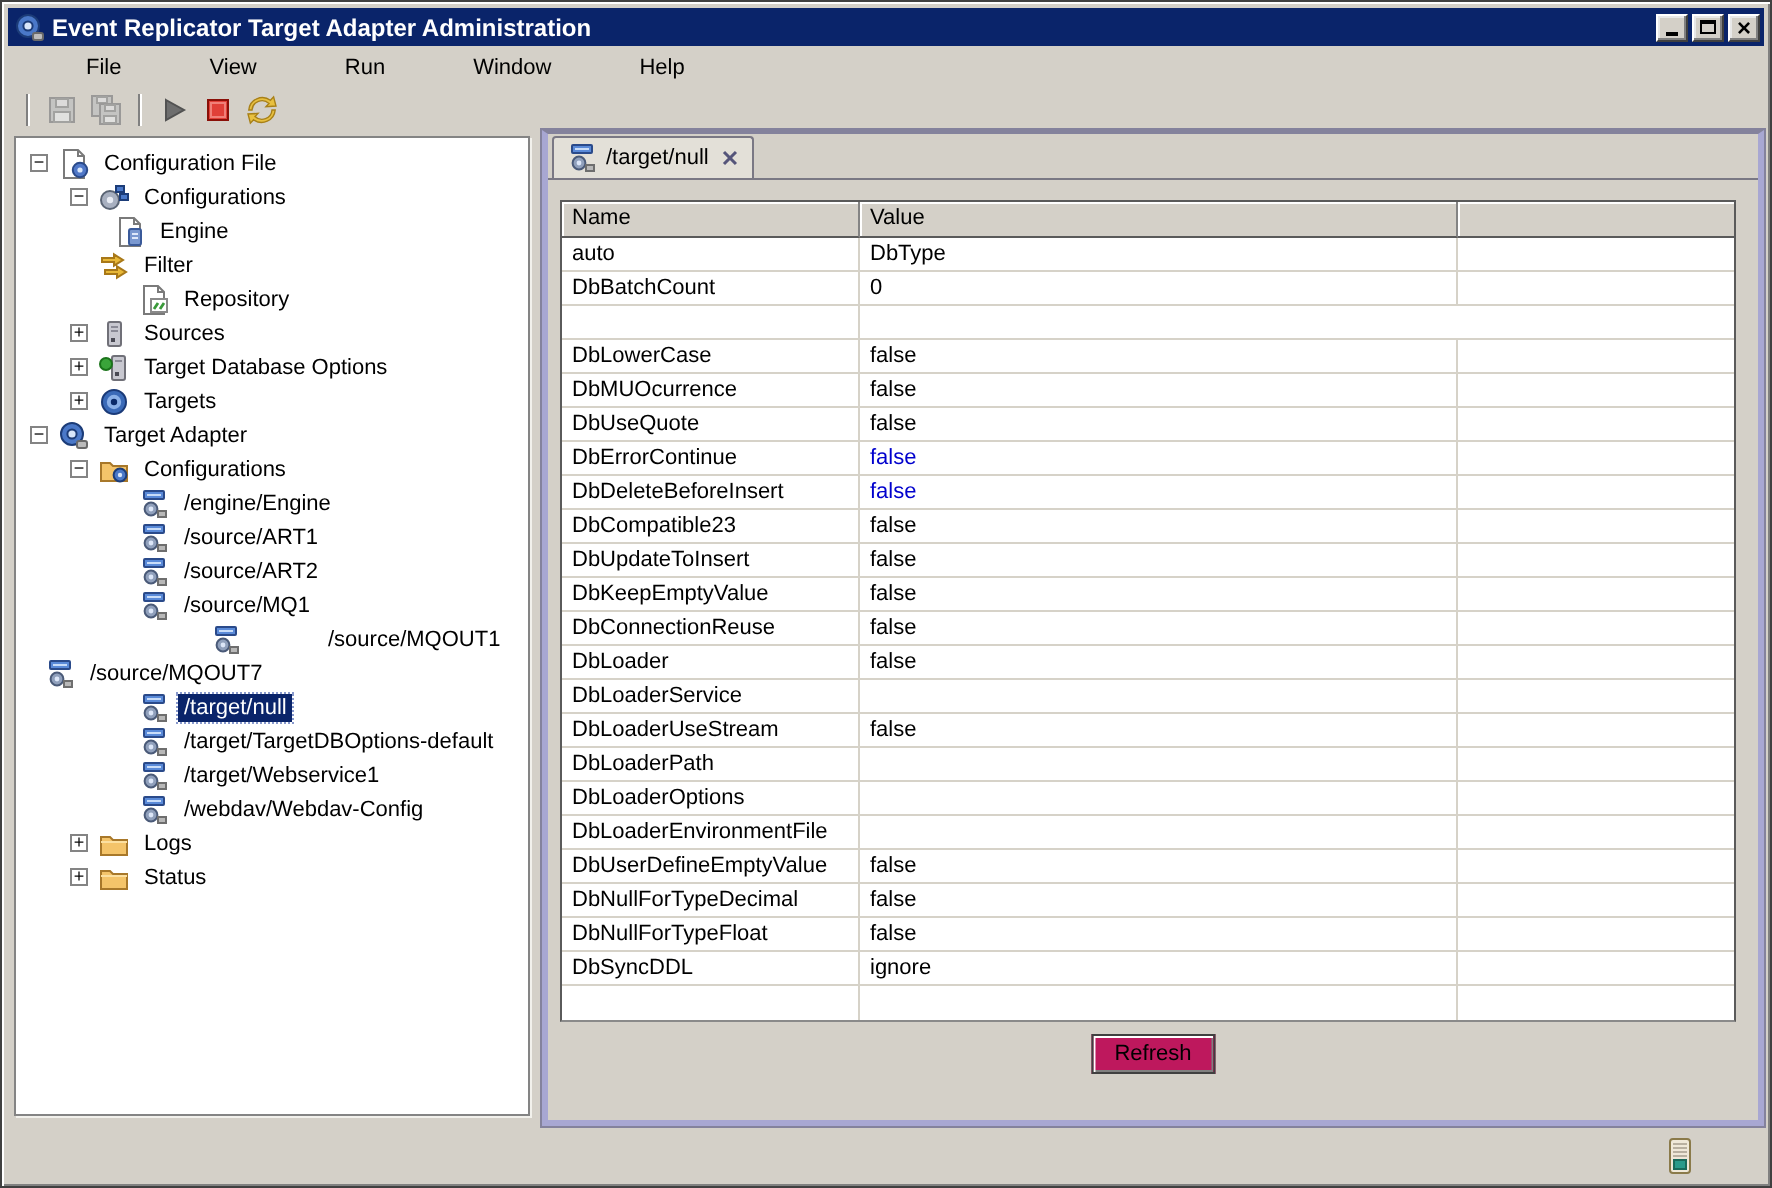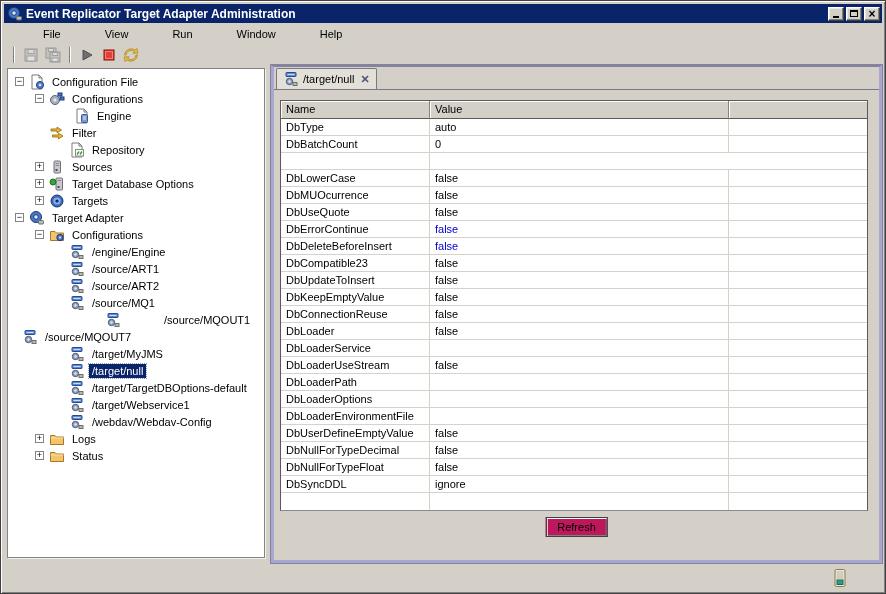--- a/index.html
+++ b/index.html
@@ -220,21 +220,21 @@
         <span class="tw-icon">
           <svg width="16" height="16" viewBox="0 0 16 16" xmlns="http://www.w3.org/2000/svg">
             <circle cx="6" cy="9" r="4.5" fill="#a8b0c0" stroke="#5a6474"></circle>
             <circle cx="6" cy="9" r="1.6" fill="#e8ecf4"></circle>
             <rect x="9" y="2" width="4" height="3" fill="#4a78c8" stroke="#1c3c78"></rect>
             <rect x="11" y="6" width="4" height="3" fill="#4a78c8" stroke="#1c3c78"></rect>
           </svg>
         </span>
         <span class="tw-label">Configurations</span>
       </div>
-      <div class="tree-row" style="padding-left: 52px;">
+      <div class="tree-row" style="padding-left: 35px;">
         <span class="tw-spacer"></span>
         <span class="tw-icon">
           <svg width="16" height="16" viewBox="0 0 16 16" xmlns="http://www.w3.org/2000/svg">
             <path d="M3 1 h7 l3 3 v11 H3z" fill="#ffffff" stroke="#7a7a7a"></path>
             <path d="M10 1 v3 h3" fill="none" stroke="#7a7a7a"></path>
             <rect x="7.5" y="6.5" width="6" height="8" rx="1" fill="#7a98d0" stroke="#3a5a9a"></rect>
             <line x1="9" y1="9" x2="12" y2="9" stroke="#dfe8fa"></line>
             <line x1="9" y1="11" x2="12" y2="11" stroke="#dfe8fa"></line>
           </svg>
         </span>
@@ -389,33 +389,20 @@
         <span class="tw-icon">
           <svg width="16" height="16" viewBox="0 0 16 16" xmlns="http://www.w3.org/2000/svg">
             <rect x="3" y="1.5" width="10" height="4" rx="0.5" fill="#5a8ad8" stroke="#2a4a8a"></rect>
             <line x1="4.5" y1="3.5" x2="11.5" y2="3.5" stroke="#c8dcf8"></line>
             <circle cx="6.5" cy="10.5" r="3.2" fill="#90a0bc" stroke="#4a5a78"></circle>
             <circle cx="6.5" cy="10.5" r="1.2" fill="#dce6f8"></circle>
             <rect x="10" y="11.5" width="4" height="3" fill="#b8b8b8" stroke="#6e6e6e"></rect>
           </svg>
         </span>
         <span class="tw-label">/source/MQOUT7</span>
-      </div>
-      <div class="tree-row" style="padding-left: 47px;">
-        <span class="tw-spacer"></span>
-        <span class="tw-icon">
-          <svg width="16" height="16" viewBox="0 0 16 16" xmlns="http://www.w3.org/2000/svg">
-            <rect x="3" y="1.5" width="10" height="4" rx="0.5" fill="#5a8ad8" stroke="#2a4a8a"></rect>
-            <line x1="4.5" y1="3.5" x2="11.5" y2="3.5" stroke="#c8dcf8"></line>
-            <circle cx="6.5" cy="10.5" r="3.2" fill="#90a0bc" stroke="#4a5a78"></circle>
-            <circle cx="6.5" cy="10.5" r="1.2" fill="#dce6f8"></circle>
-            <rect x="10" y="11.5" width="4" height="3" fill="#b8b8b8" stroke="#6e6e6e"></rect>
-          </svg>
-        </span>
-        <span class="tw-label">/target/MyJMS</span>
       </div>
       <div class="tree-row" style="padding-left: 47px;">
         <span class="tw-spacer"></span>
         <span class="tw-icon">
           <svg width="16" height="16" viewBox="0 0 16 16" xmlns="http://www.w3.org/2000/svg">
             <rect x="3" y="1.5" width="10" height="4" rx="0.5" fill="#5a8ad8" stroke="#2a4a8a"></rect>
             <line x1="4.5" y1="3.5" x2="11.5" y2="3.5" stroke="#c8dcf8"></line>
             <circle cx="6.5" cy="10.5" r="3.2" fill="#90a0bc" stroke="#4a5a78"></circle>
             <circle cx="6.5" cy="10.5" r="1.2" fill="#dce6f8"></circle>
             <rect x="10" y="11.5" width="4" height="3" fill="#b8b8b8" stroke="#6e6e6e"></rect>
@@ -503,22 +490,22 @@
     <div class="prop-table">
       <div class="prop-header" id="prop-header">
           <div class="prop-row">
             <div class="hcell">Name</div>
             <div class="hcell">Value</div>
             <div class="hcell"></div>
           </div>
         </div>
       <div class="prop-body" id="prop-body">
           <div class="prop-row">
+            <div class="bcell">auto</div>
             <div class="bcell">DbType</div>
-            <div class="bcell">auto</div>
             <div class="bcell"></div>
           </div>
           <div class="prop-row">
             <div class="bcell">DbBatchCount</div>
             <div class="bcell">0</div>
             <div class="bcell"></div>
           </div>
           <div class="prop-row">
             <div class="bcell"></div>
             <div class="bcell"></div>

